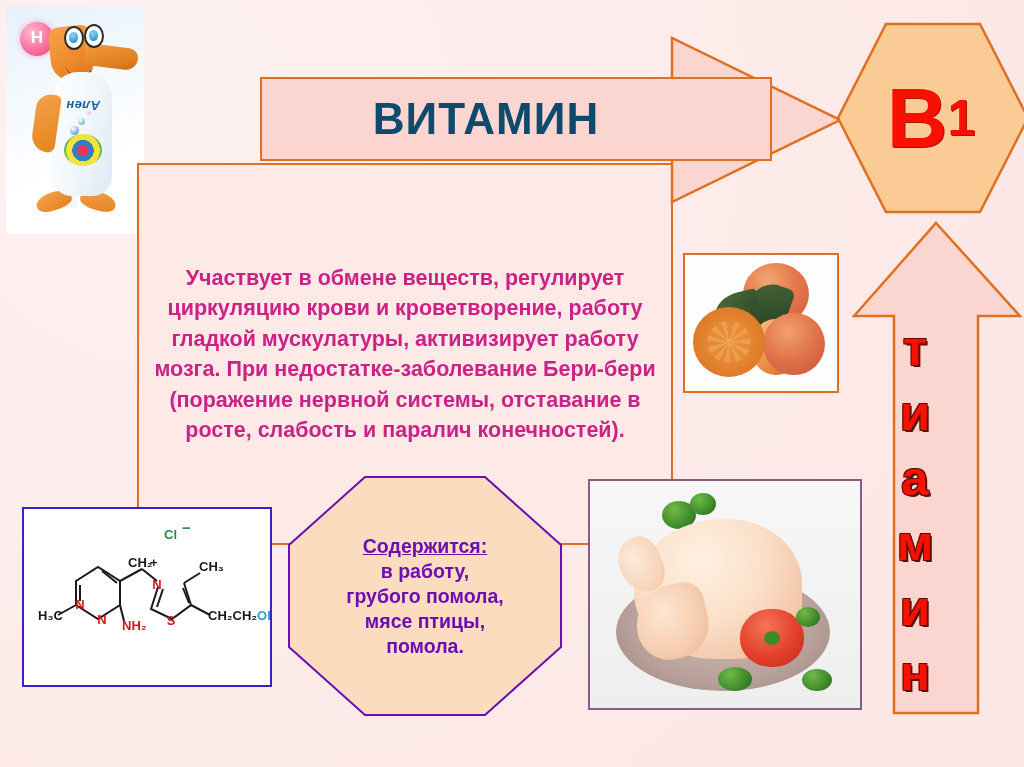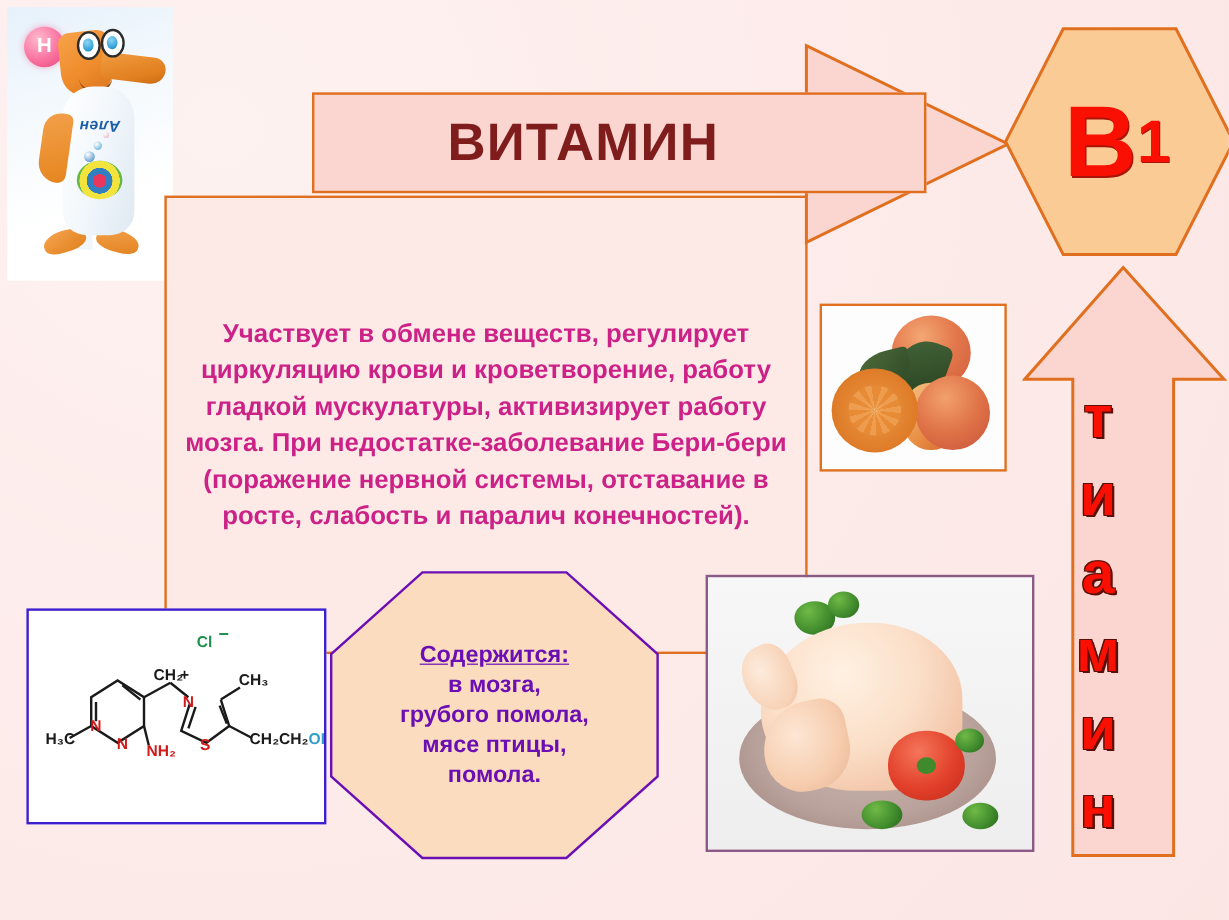--- a/index.html
+++ b/index.html
@@ -88,21 +88,21 @@
   
   .title-banner{
     position:absolute;left:260px;top:77px;width:512px;height:84px;
     background:#fbd5d0;
     border:2px solid #e0701f;
     box-sizing:border-box;
     display:flex;align-items:center;justify-content:center;
     z-index:4;
   }
   .title-banner .txt{
-    color:#7f1d1d;font-weight:bold;font-size:44px;letter-spacing:1px;
+    color:#0c4a6e;font-weight:bold;font-size:44px;letter-spacing:1px;
     line-height:48px;white-space:nowrap;
     margin-left:-60px;
   }
   .arrow-head-outline{
     position:absolute;left:670px;top:36px;width:172px;height:168px;z-index:3;
   }
 
   
   .hexagon{
     position:absolute;left:836px;top:22px;width:200px;height:192px;z-index:5;
@@ -152,21 +152,21 @@
 
   
   .chem{
     position:absolute;left:22px;top:507px;width:250px;height:180px;
     background:#ffffff;border:2px solid #3c1fcf;box-sizing:border-box;z-index:2;
   }
   .chem svg{display:block;}
 
   
   .octagon{
-    position:absolute;left:274px;top:475px;width:276px;height:242px;z-index:3;
+    position:absolute;left:287px;top:475px;width:276px;height:242px;z-index:3;
   }
   .octagon .inner{
     position:absolute;left:0;top:0;width:276px;height:242px;
     display:flex;align-items:center;justify-content:center;
   }
   .octagon .inner .list{
     text-align:center;color:#6b0fb5;font-weight:bold;
     font-size:19.5px;line-height:25px;
   }
   .octagon .inner .list .hdr{text-decoration:underline;}
@@ -325,21 +325,21 @@
     </svg>
   </div>
 
   <div class="octagon">
     <svg width="276" height="242" viewBox="0 0 276 242">
       <polygon points="78,2 198,2 274,70 274,172 198,240 78,240 2,172 2,70" fill="#fbdcbf" stroke="#6b0fb5" stroke-width="2"></polygon>
     </svg>
     <div class="inner">
       <div class="list">
         <div class="hdr">Содержится:</div>
-        <div>в мозга,</div>
+        <div>в работу,</div>
         <div>грубого помола,</div>
         <div>мясе птицы,</div>
         <div>помола.</div>
       </div>
     </div>
   </div>
 
   <div class="chicken">
     <div class="ch-plate"></div>
     <div class="parsley p1"></div>

